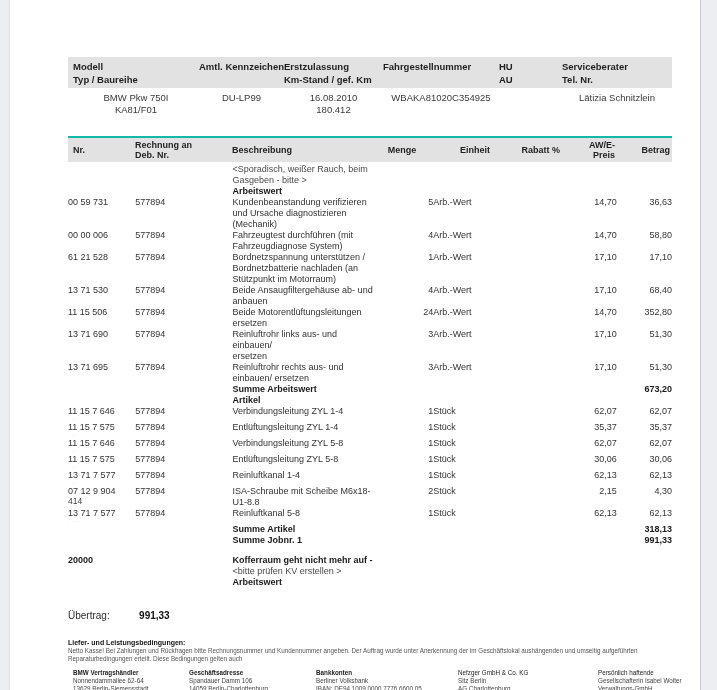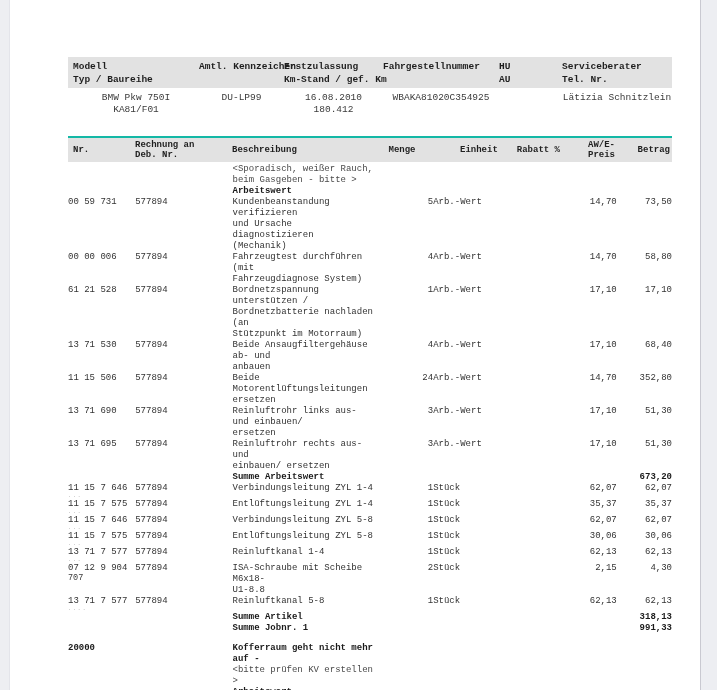--- a/index.html
+++ b/index.html
@@ -3,21 +3,21 @@
 <meta charset="utf-8">
 <style>
   html,body { margin:0; padding:0; }
   body {
     width:717px; height:690px;
     background:#ffffff;
     font-family:"Liberation Sans", sans-serif;
     color:#1f1f1f;
     -webkit-font-smoothing:antialiased;
   }
-  .canvas { position:relative; width:717px; height:690px; background:#ffffff; overflow:hidden;font-family:Liberation Mono, monospace; }
+  .canvas { position:relative; width:717px; height:690px; background:#ffffff; overflow:hidden; }
   .edge-left {
     position:absolute; left:0; top:0; width:9px; height:690px;
     background:var(--edge-color,#edeef2); border-right:1px solid #e3e4ea;
   }
   .edge-right {
     position:absolute; right:0; top:0; width:16px; height:690px;
     background:var(--edge-color,#edeef2); border-left:1px solid #c9c9d1;
   }
   .content { position:absolute; left:68px; top:57px; width:604px; }
 
@@ -203,21 +203,21 @@
           <tr class="r-item">
             <td class="col-nr">
               <div>00 59 731</div>
             </td>
             <td class="col-deb">577894</td>
             <td class="col-besch">Kundenbeanstandung verifizieren<br>und Ursache diagnostizieren<br>(Mechanik)</td>
             <td class="col-menge">5</td>
             <td class="col-einheit">Arb.-Wert</td>
             <td class="col-rabatt"></td>
             <td class="col-preis">14,70</td>
-            <td class="col-betrag">73,50</td>
+            <td class="col-betrag">36,63</td>
           </tr>
           <tr class="r-item">
             <td class="col-nr">
               <div>00 00 006</div>
             </td>
             <td class="col-deb">577894</td>
             <td class="col-besch">Fahrzeugtest durchführen (mit<br>Fahrzeugdiagnose System)</td>
             <td class="col-menge">4</td>
             <td class="col-einheit">Arb.-Wert</td>
             <td class="col-rabatt"></td>
@@ -287,20 +287,30 @@
           <tr class="r-sum">
             <td class="col-nr"></td>
             <td class="col-deb"></td>
             <td class="col-besch">Summe Arbeitswert</td>
             <td class="col-menge"></td>
             <td class="col-einheit"></td>
             <td class="col-rabatt"></td>
             <td class="col-preis"></td>
             <td class="col-betrag">673,20</td>
           </tr>
+          <tr class="r-section">
+            <td class="col-nr"></td>
+            <td class="col-deb"></td>
+            <td class="col-besch">Artikel</td>
+            <td class="col-menge"></td>
+            <td class="col-einheit"></td>
+            <td class="col-rabatt"></td>
+            <td class="col-preis"></td>
+            <td class="col-betrag"></td>
+          </tr>
           <tr class="r-item">
             <td class="col-nr">
               <div>11 15 7 646</div>
               <div class="nr2-faint">···</div>
             </td>
             <td class="col-deb">577894</td>
             <td class="col-besch">Verbindungsleitung ZYL 1-4</td>
             <td class="col-menge">1</td>
             <td class="col-einheit">Stück</td>
             <td class="col-rabatt"></td>
@@ -355,21 +365,21 @@
             <td class="col-besch">Reinluftkanal 1-4</td>
             <td class="col-menge">1</td>
             <td class="col-einheit">Stück</td>
             <td class="col-rabatt"></td>
             <td class="col-preis">62,13</td>
             <td class="col-betrag">62,13</td>
           </tr>
           <tr class="r-item">
             <td class="col-nr">
               <div>07 12 9 904</div>
-              <div class="nr2-solid">707</div>
+              <div class="nr2-solid">414</div>
             </td>
             <td class="col-deb">577894</td>
             <td class="col-besch">ISA-Schraube mit Scheibe M6x18-<br>U1-8.8</td>
             <td class="col-menge">2</td>
             <td class="col-einheit">Stück</td>
             <td class="col-rabatt"></td>
             <td class="col-preis">2,15</td>
             <td class="col-betrag">4,30</td>
           </tr>
           <tr class="r-item">

